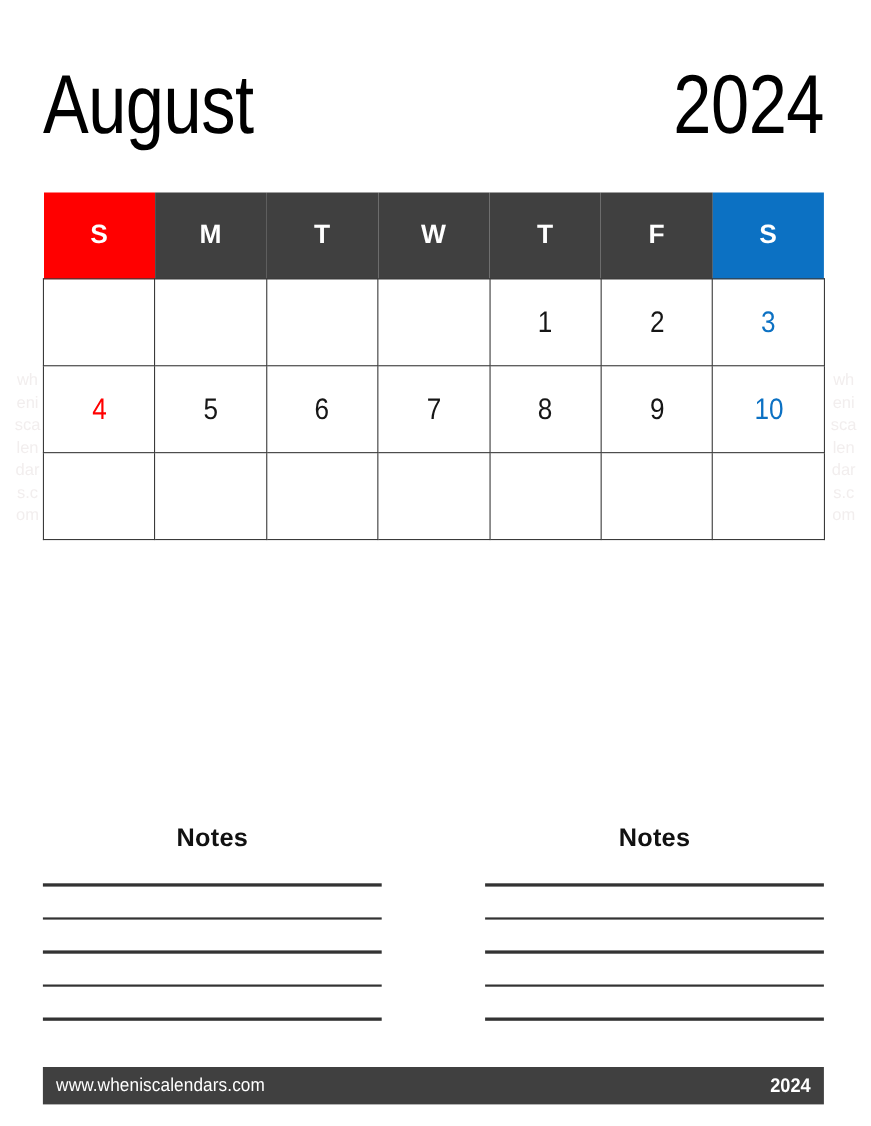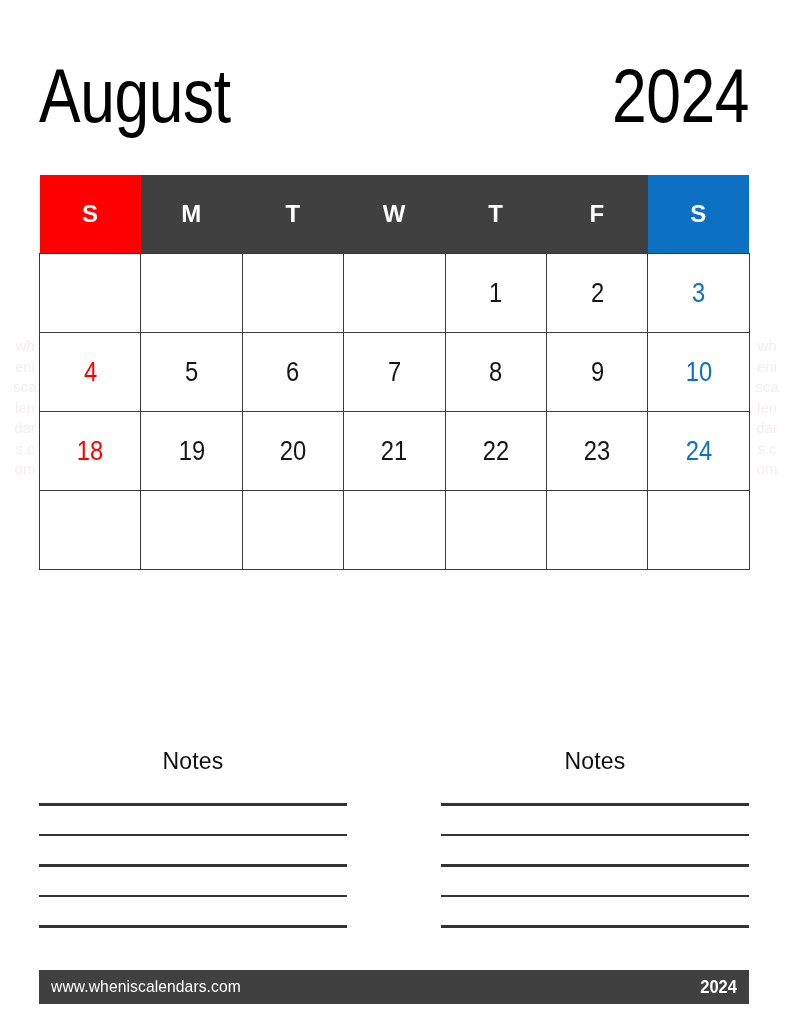--- a/index.html
+++ b/index.html
@@ -126,20 +126,21 @@
   .notes-block {
     width: 308px;
   }
   .notes-title {
     text-align: center;
     font-family: "Liberation Sans Narrow", "Liberation Sans", sans-serif;
     font-size: 23px;
     color: #111111;
     margin: 0 0 28px 0;
     letter-spacing: 0.2px;
+    font-weight: bold;
   }
   .note-line {
     height: 2.5px;
     background: #333333;
     margin-bottom: 28px;
     width: 100%;
   }
   .note-line:last-child { margin-bottom: 0; }
 
   
@@ -213,29 +214,20 @@
         <tr>
           <td class="sun"><span class="num">4</span></td>
           <td><span class="num">5</span></td>
           <td><span class="num">6</span></td>
           <td><span class="num">7</span></td>
           <td><span class="num">8</span></td>
           <td><span class="num">9</span></td>
           <td class="sat"><span class="num">10</span></td>
         </tr>
         <tr>
-          <td class="sun"><span class="num">18</span></td>
-          <td><span class="num">19</span></td>
-          <td><span class="num">20</span></td>
-          <td><span class="num">21</span></td>
-          <td><span class="num">22</span></td>
-          <td><span class="num">23</span></td>
-          <td class="sat"><span class="num">24</span></td>
-        </tr>
-        <tr>
           <td class="sun"><span class="num"></span></td>
           <td><span class="num"></span></td>
           <td><span class="num"></span></td>
           <td><span class="num"></span></td>
           <td><span class="num"></span></td>
           <td><span class="num"></span></td>
           <td class="sat"><span class="num"></span></td>
         </tr>
       </tbody>
   </table>

